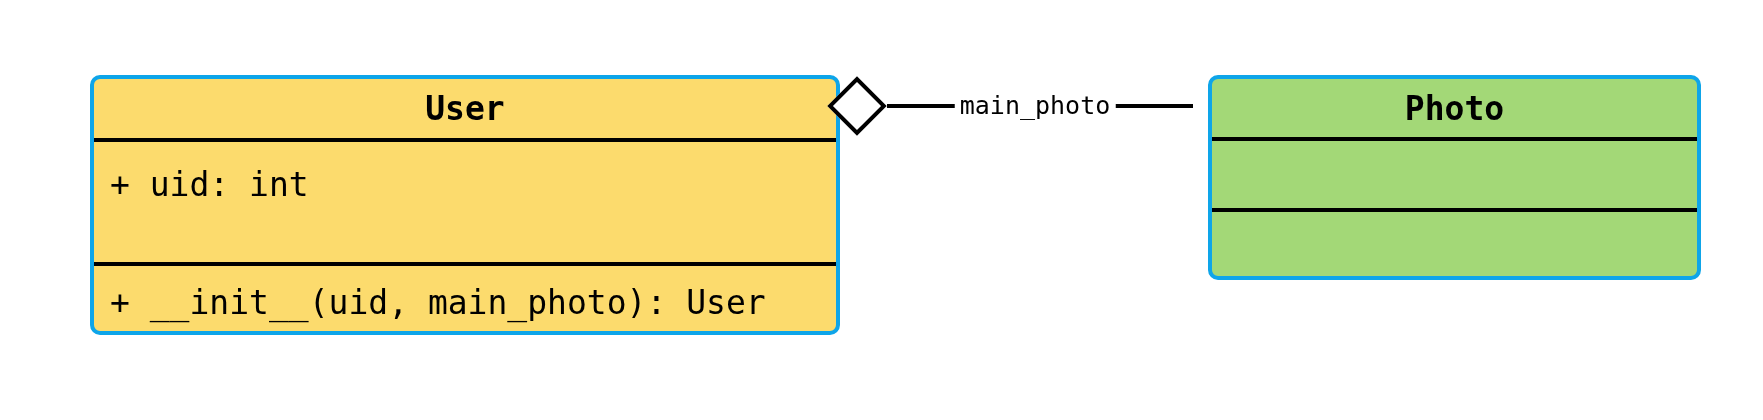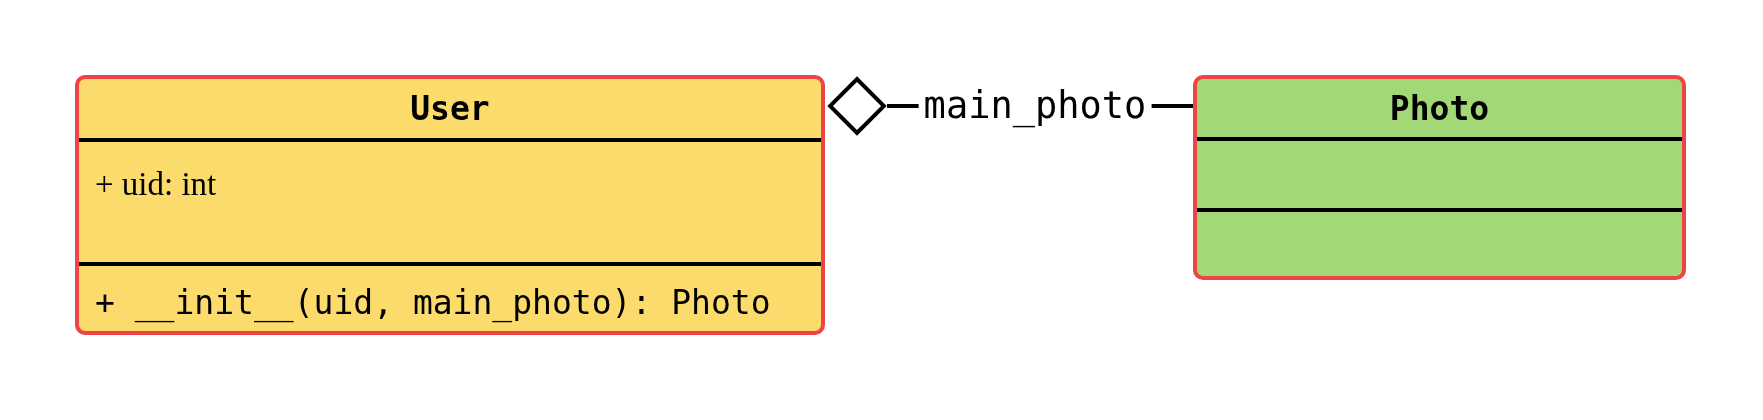--- a/index.html
+++ b/index.html
@@ -12,25 +12,26 @@
     width: 1763px;
     height: 420px;
     background: #FFFFFF;
     font-family: "DejaVu Sans Mono", "Liberation Mono", monospace;
     color: #000000;
     overflow: hidden;
   }
   .class-box {
     position: absolute;
     box-sizing: border-box;
-    border: 4px solid #ef4444;
+    border: 4px solid #0ea5e9;
     border-radius: 10px;
     display: flex;
     flex-direction: column;
     overflow: hidden;
+    margin-left: 15px;
   }
   .box-user {
     left: 75px;
     top: 75px;
     width: 750px;
     height: 260px;
   }
   .box-photo {
     left: 1193px;
     top: 75px;
@@ -46,21 +47,20 @@
   }
   .box-user .class-title { flex: 0 0 59px; }
   .box-photo .class-title { flex: 0 0 58px; }
   .compartment {
     box-sizing: border-box;
     border-top: 4px solid #000000;
   }
   .box-user .attributes {
     flex: 0 0 124px;
     padding: 26px 0 16px 16px;
-    font-family: Liberation Serif, serif;
   }
   .box-user .methods {
     flex: 1 1 auto;
     padding: 20px 0 0 16px;
   }
   .box-photo .attributes { flex: 0 0 71px; }
   .box-photo .methods { flex: 1 1 auto; }
   .member-line {
     font-size: 33px;
     line-height: 33px;
@@ -86,40 +86,40 @@
     border: 4px solid #000000;
     background: #FFFFFF;
     transform: rotate(45deg);
     z-index: 2;
   }
   .relation-label {
     position: absolute;
     left: 1035px;
     top: 106px;
     transform: translate(-50%, -50%);
-    font-size: 37px;
+    font-size: 25px;
     line-height: 36px;
     background: #FFFFFF;
     padding: 0 5px;
     z-index: 3;
     white-space: pre;
   }
 </style>
 </head>
 <body>
 
 <div id="canvas">
 
   <div class="class-box box-user" style="background-color: rgb(252, 219, 109);">
     <div class="class-title">User</div>
     <div class="compartment attributes">
       <div class="member-line">+ uid: int</div>
     </div>
     <div class="compartment methods">
-      <div class="member-line">+ __init__(uid, main_photo): Photo</div>
+      <div class="member-line">+ __init__(uid, main_photo): User</div>
     </div>
   </div>
 
   <div class="relation-line"></div>
   <div class="diamond" style="background-color: rgb(255, 255, 255);"></div>
   <div class="relation-label">main_photo</div>
 
   <div class="class-box box-photo" style="background-color: rgb(163, 216, 119);">
     <div class="class-title">Photo</div>
     <div class="compartment attributes"></div>

